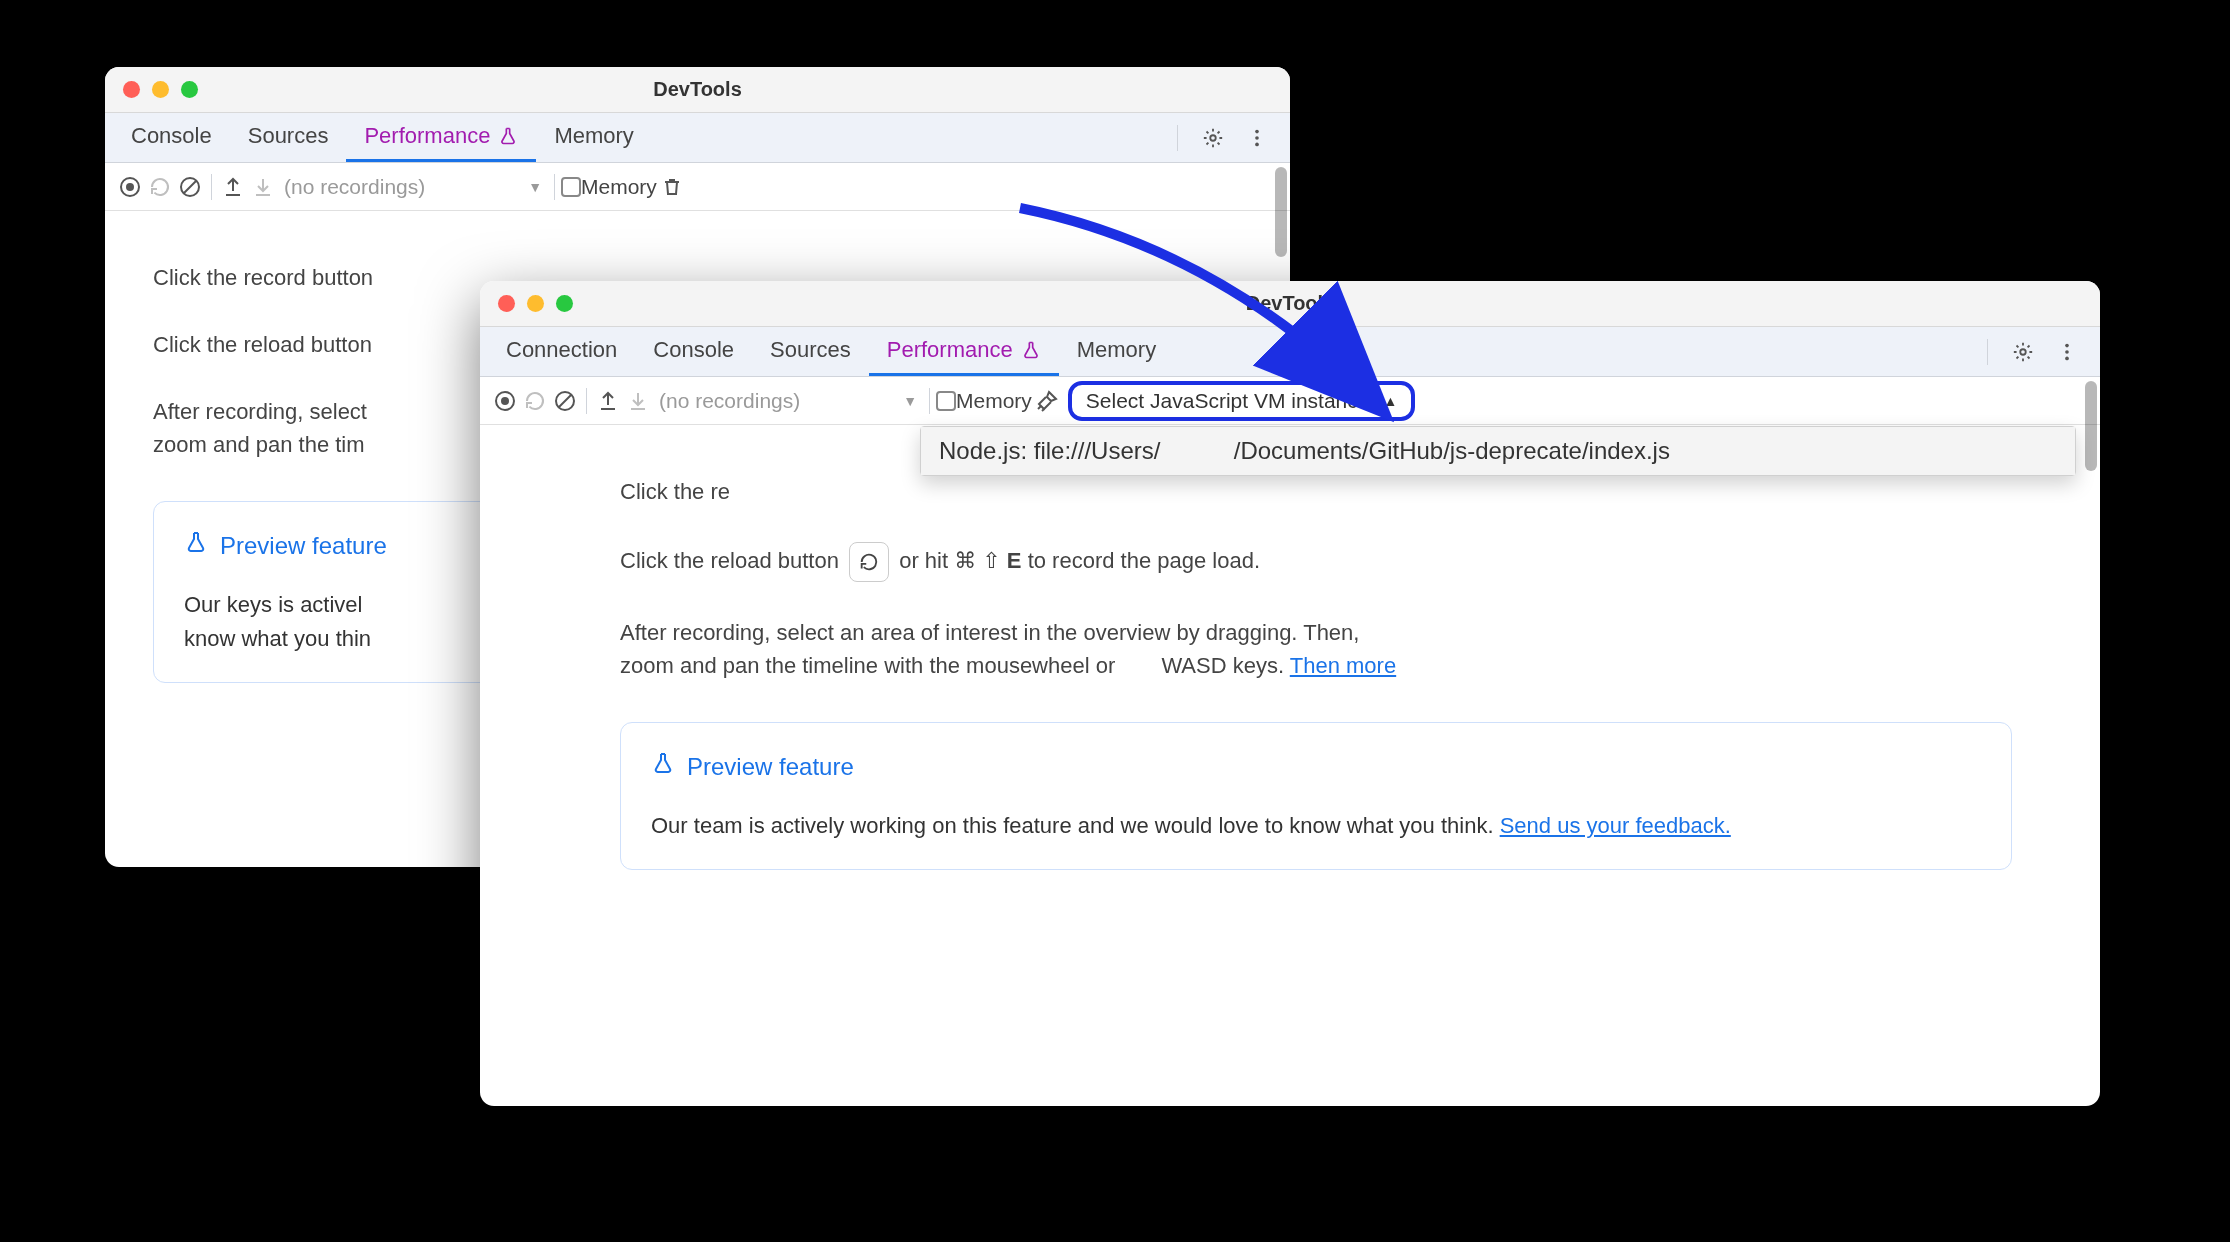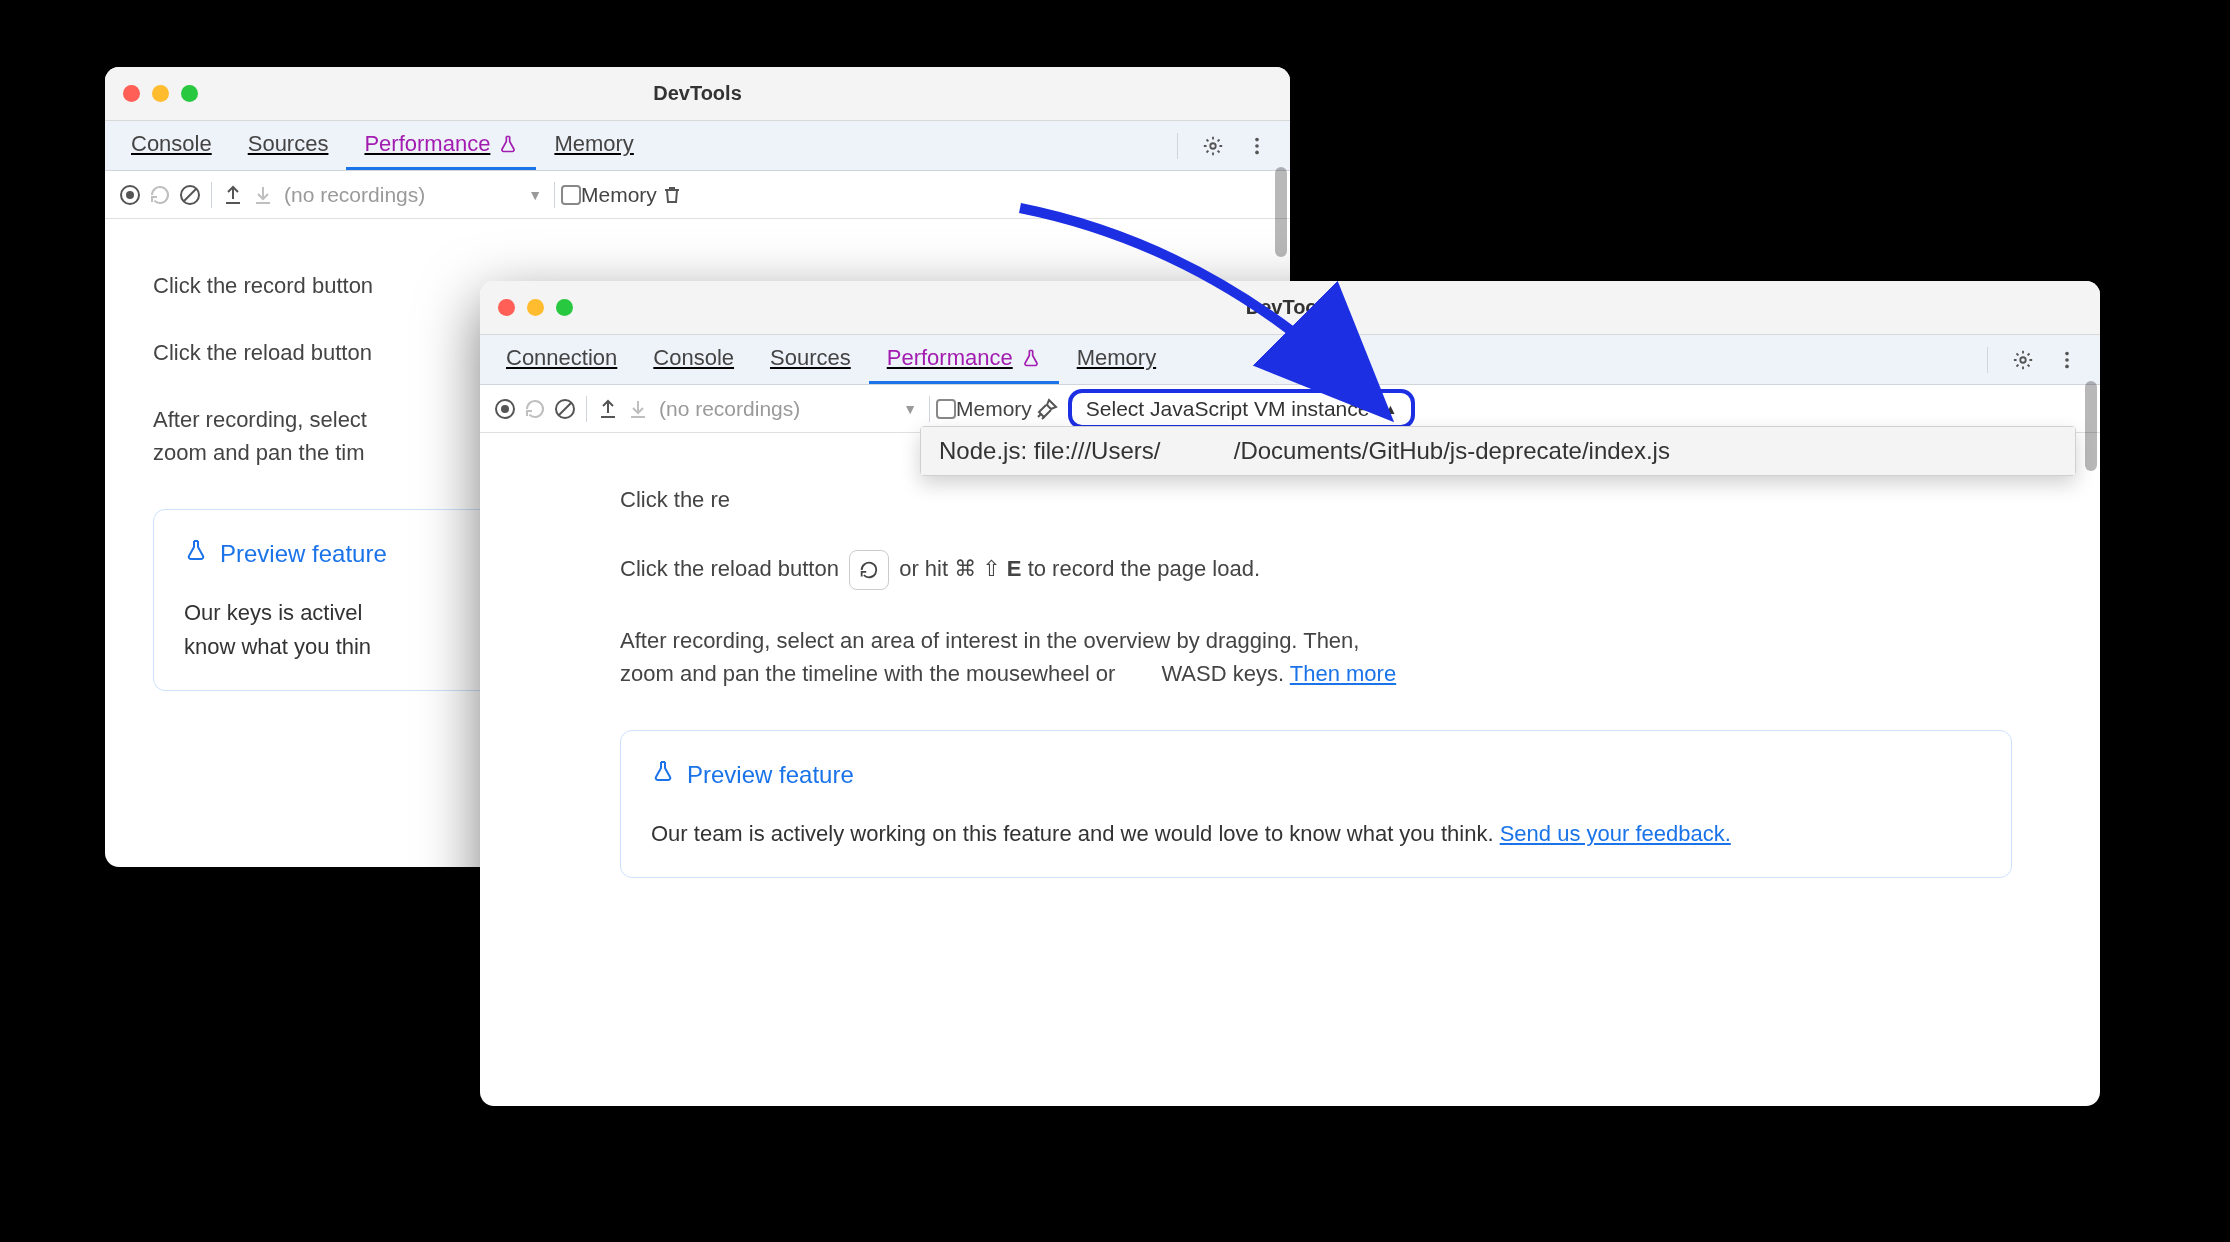--- a/index.html
+++ b/index.html
@@ -14,21 +14,21 @@
   position: absolute;
   background: #fff;
   border-radius: 14px;
   overflow: hidden;
   box-shadow: 0 20px 60px rgba(0,0,0,0.5);
 }
 .win1 { left: 105px; top: 67px; width: 1185px; height: 800px; }
 .win2 { left: 480px; top: 281px; width: 1620px; height: 825px; }
 
 .titlebar {
-  height: 54px;
+  height: 46px;
   background: #f4f4f4;
   display: flex;
   align-items: center;
   position: relative;
   border-bottom: 1px solid #d8d8d8;
 }
 .traffic-lights {
   display: flex;
   gap: 12px;
   padding-left: 18px;
@@ -47,21 +47,20 @@
   pointer-events: none;
 }
 
 .tabbar {
   height: 50px;
   background: #eef2f9;
   display: flex;
   align-items: center;
   border-bottom: 1px solid #d0d4db;
   padding: 0 8px;
-  text-decoration: underline;
 }
 .tab {
   display: flex;
   align-items: center;
   gap: 8px;
   padding: 0 18px;
   height: 100%;
   font-size: 22px;
   color: #444;
   border-bottom: 3px solid transparent;

